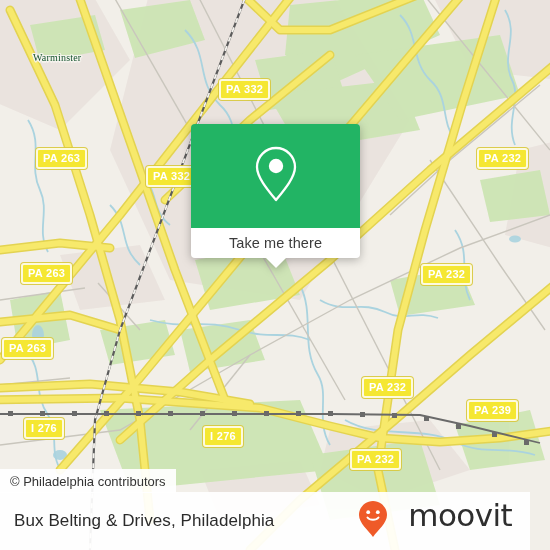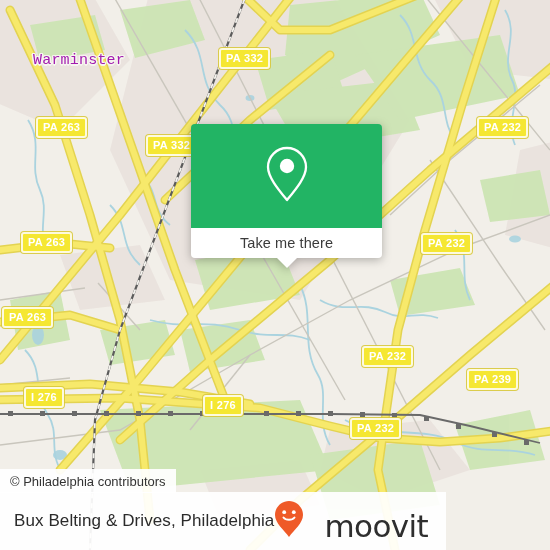--- a/index.html
+++ b/index.html
@@ -24,23 +24,23 @@
     left: 0; top: 0;
     width: 550px; height: 550px;
     background: #f2efe9;
     overflow: hidden;
   }
   #map svg { display: block; }
 
   
   .place-label {
     position: absolute;
-    font-size: 15px;
-    color: #a21caf;
-    font-family: Liberation Mono, monospace;
+    font-size: 10px;
+    color: #14532d;
+    font-family: Liberation Serif, serif;
     white-space: nowrap;
     text-shadow: 1.5px 0 #f7f5f0, -1.5px 0 #f7f5f0, 0 1.5px #f7f5f0,
                  0 -1.5px #f7f5f0, 1px 1px #f7f5f0, -1px -1px #f7f5f0,
                  1px -1px #f7f5f0, -1px 1px #f7f5f0;
     letter-spacing: .2px;
   }
 
   
   .shield {
     position: absolute;
@@ -50,27 +50,28 @@
     border-radius: 3px;
     color: #ffffff;
     font-weight: bold;
     font-size: 11px;
     line-height: 13px;
     padding: 2px 5px 2px 5px;
     white-space: nowrap;
     box-shadow: 0 0 0 1px rgba(216,200,60,0.9);
     letter-spacing: .3px;
     font-family: "Liberation Sans", sans-serif;
+    margin-top: 31px;
   }
 
   
   #popup {
     position: absolute;
     left: 191px; top: 124px;
-    width: 191px;
+    width: 169px;
     filter: drop-shadow(0 2px 5px rgba(0,0,0,0.28));
   }
   #popup-green {
     background: #22b464;
     height: 104px;
     border-radius: 4px 4px 0 0;
     position: relative;
   }
   #popup-pin {
     position: absolute;
@@ -109,37 +110,37 @@
     background: rgba(255,255,255,0.93);
     font-size: 13px;
     color: #333333;
     white-space: nowrap;
   }
 
   
   #footer {
     position: absolute;
     left: 0; top: 492px;
-    width: 446px; height: 58px;
+    width: 530px; height: 58px;
     background: rgba(255,255,255,0.93);
     display: flex;
     align-items: center;
     justify-content: space-between;
     padding: 0 18px 0 14px;
     box-sizing: border-box;
   }
   #footer-title {
     font-size: 17px;
     color: #2b2b2b;
     white-space: nowrap;
     letter-spacing: .1px;
   }
   #moovit-logo {
     display: flex;
-    align-items: flex-end;
+    align-items: flex-start;
     gap: 20px;
   }
   #moovit-wordmark {
     font-size: 31px;
     color: #2e2e2e;
     font-weight: normal;
     letter-spacing: -0.6px;
     line-height: 1;
     font-family: "DejaVu Sans", sans-serif;
   }

